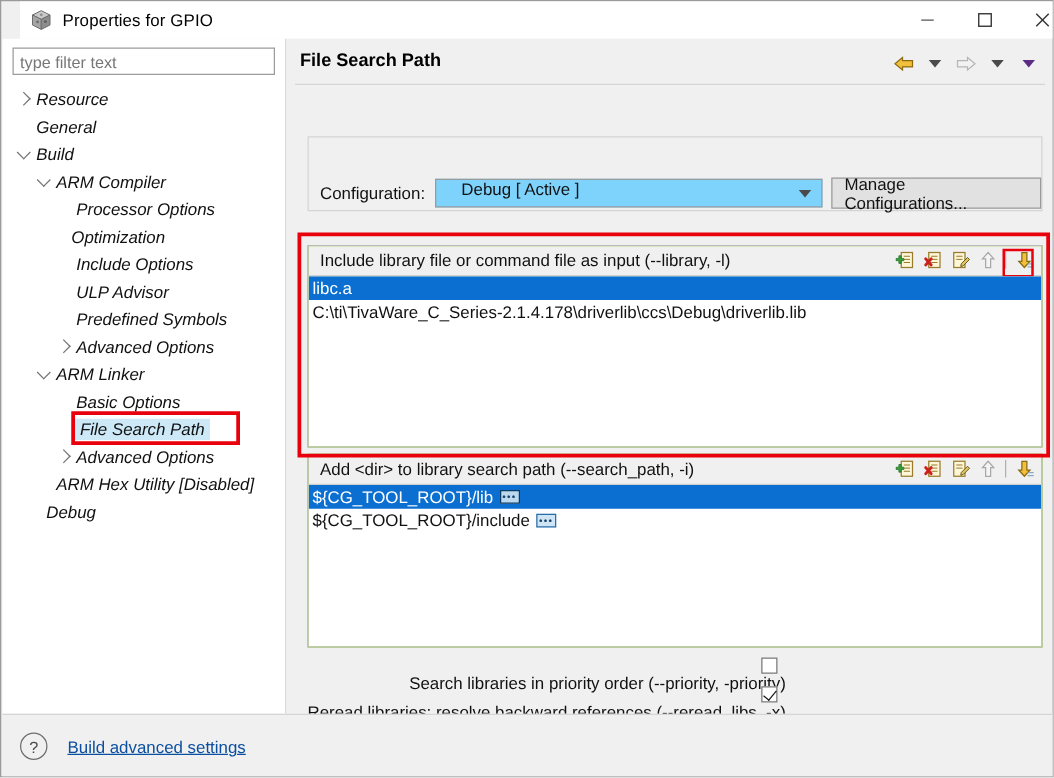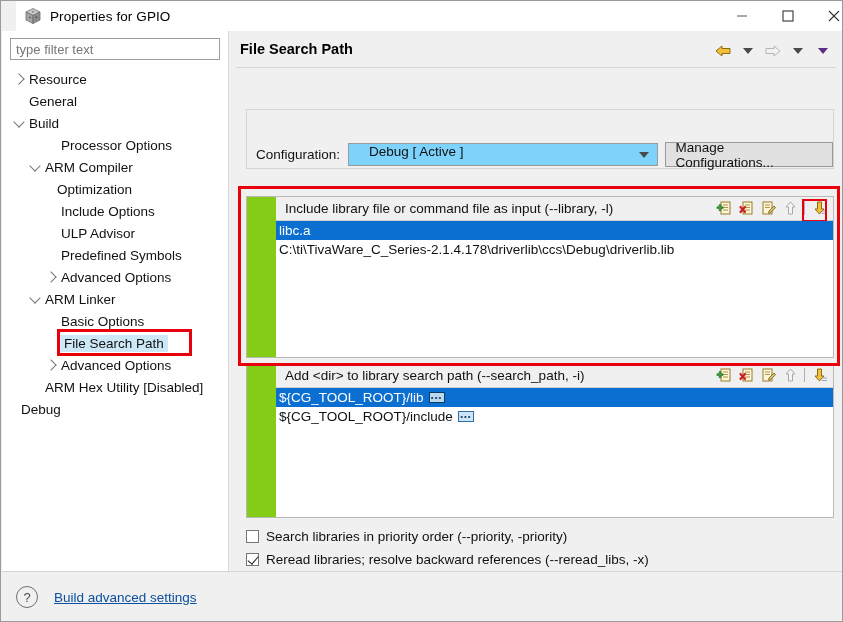--- a/index.html
+++ b/index.html
@@ -54,20 +54,21 @@
   #filter-box input {
     border: 0; outline: none; width: 100%; font-size: 13px;
     font-family: "Liberation Sans", sans-serif; color: #15803d; background: transparent;
   }
   #filter-box input::placeholder { color: #777; }
   #tree { margin-top: 8px; }
   .tnode {
     height: 22px; display: flex; align-items: center;
     font-size: 13.5px; color: #111; white-space: nowrap;
     position: relative;
+    font-style: italic;
   }
   .tnode .tw { width: 18px; flex: 0 0 18px; display:flex; align-items:center; justify-content:center; }
   .arrow {
     display: inline-block; width: 8px; height: 8px;
     border-right: 1.6px solid #767676; border-bottom: 1.6px solid #767676;
   }
   .arrow.right { transform: rotate(-45deg); }
   .arrow.down  { transform: rotate(45deg); margin-top:-3px; }
   .tlabel { padding-left: 1px; }
   .tnode.sel .tlabel { background: #cde8f6; padding: 1px 4px; }
@@ -120,21 +121,21 @@
   #manage-btn {
     margin-left: 7px; height: 25px; padding: 0 10px;
     background: #e1e1e1; border: 1px solid #9a9a9a;
     font-size: 13.5px; color: #111; display:flex; align-items:center;
     font-family: "Liberation Sans", sans-serif;
   }
 
   
   .listgroup {
     position: absolute; left: 16px; width: 588px;
-    border: 1px solid #b9b9b9; background: #84cc16; padding-left: 29px;
+    border: 1px solid #b9b9b9; background: #84cc16;
   }
   #group1 { top: 165px; height: 162px; }
   #group2 { top: 332px; height: 155px; }
   .lg-header {
     height: 24px; background: #f0f0f0; border-bottom: 1px solid #cfcfcf;
     display: flex; align-items: center; position: relative;
   }
   .lg-title { padding-left: 9px; font-size: 13.5px; color: #111; }
   .lg-tools {
     position: absolute; right: 4px; top: 1px; display: flex; align-items: center; gap: 2px;
@@ -160,21 +161,21 @@
     position: absolute; left: 8px; top: 155px; width: 602px; height: 180px;
     border: 3px solid #e8000d; pointer-events: none;
   }
   #redbox-addicon {
     position: absolute; right: 2px; top: 1px; width: 25px; height: 23px;
     border: 2.5px solid #e8000d; pointer-events: none;
   }
 
   
   #checks { position: absolute; left: 16px; top: 495px; }
-  .crow { display: flex; align-items: center; height: 21px; margin-bottom: 2px; }
+  .crow { display: flex; align-items: flex-end; height: 21px; margin-bottom: 2px; flex-direction: column; }
   .cbox {
     width: 13px; height: 13px; border: 1px solid #767676; background: #fff;
     margin-right: 7px; position: relative; flex: 0 0 13px;
   }
   .cbox.checked::after {
     content: ""; position: absolute; left: 3px; top: 0px; width: 5px; height: 9px;
     border-right: 1.8px solid #1a1a1a; border-bottom: 1.8px solid #1a1a1a;
     transform: rotate(40deg);
   }
   .clabel { font-size: 13.5px; color: #111; }
@@ -246,30 +247,30 @@
         <div class="tnode" style="padding-left: 8px;">
           <span class="tw"></span>
           <span class="tlabel">General</span>
         </div>
         <div class="tnode" style="padding-left: 8px;">
           <span class="tw">
             <span class="arrow down"></span>
           </span>
           <span class="tlabel">Build</span>
         </div>
-        <div class="tnode" style="padding-left: 40px;">
-          <span class="tw"></span>
-          <span class="tlabel">Processor Options</span>
-        </div>
         <div class="tnode" style="padding-left: 24px;">
           <span class="tw">
             <span class="arrow down"></span>
           </span>
           <span class="tlabel">ARM Compiler</span>
         </div>
+        <div class="tnode" style="padding-left: 40px;">
+          <span class="tw"></span>
+          <span class="tlabel">Processor Options</span>
+        </div>
         <div class="tnode" style="padding-left: 36px;">
           <span class="tw"></span>
           <span class="tlabel">Optimization</span>
         </div>
         <div class="tnode" style="padding-left: 40px;">
           <span class="tw"></span>
           <span class="tlabel">Include Options</span>
         </div>
         <div class="tnode" style="padding-left: 40px;">
           <span class="tw"></span>
@@ -302,21 +303,21 @@
         <div class="tnode" style="padding-left: 40px;">
           <span class="tw">
             <span class="arrow right"></span>
           </span>
           <span class="tlabel">Advanced Options</span>
         </div>
         <div class="tnode" style="padding-left: 24px; text-align: right;">
           <span class="tw"></span>
           <span class="tlabel">ARM Hex Utility  [Disabled]</span>
         </div>
-        <div class="tnode" style="padding-left: 0;">
+        <div class="tnode" style="padding-left: 16px;">
           <span class="tw"></span>
           <span class="tlabel">Debug</span>
         </div>
       </div>
     <div id="redbox-tree"></div>
   </div>
 
   <div id="right">
     <div id="page-title">File Search Path</div>
 

